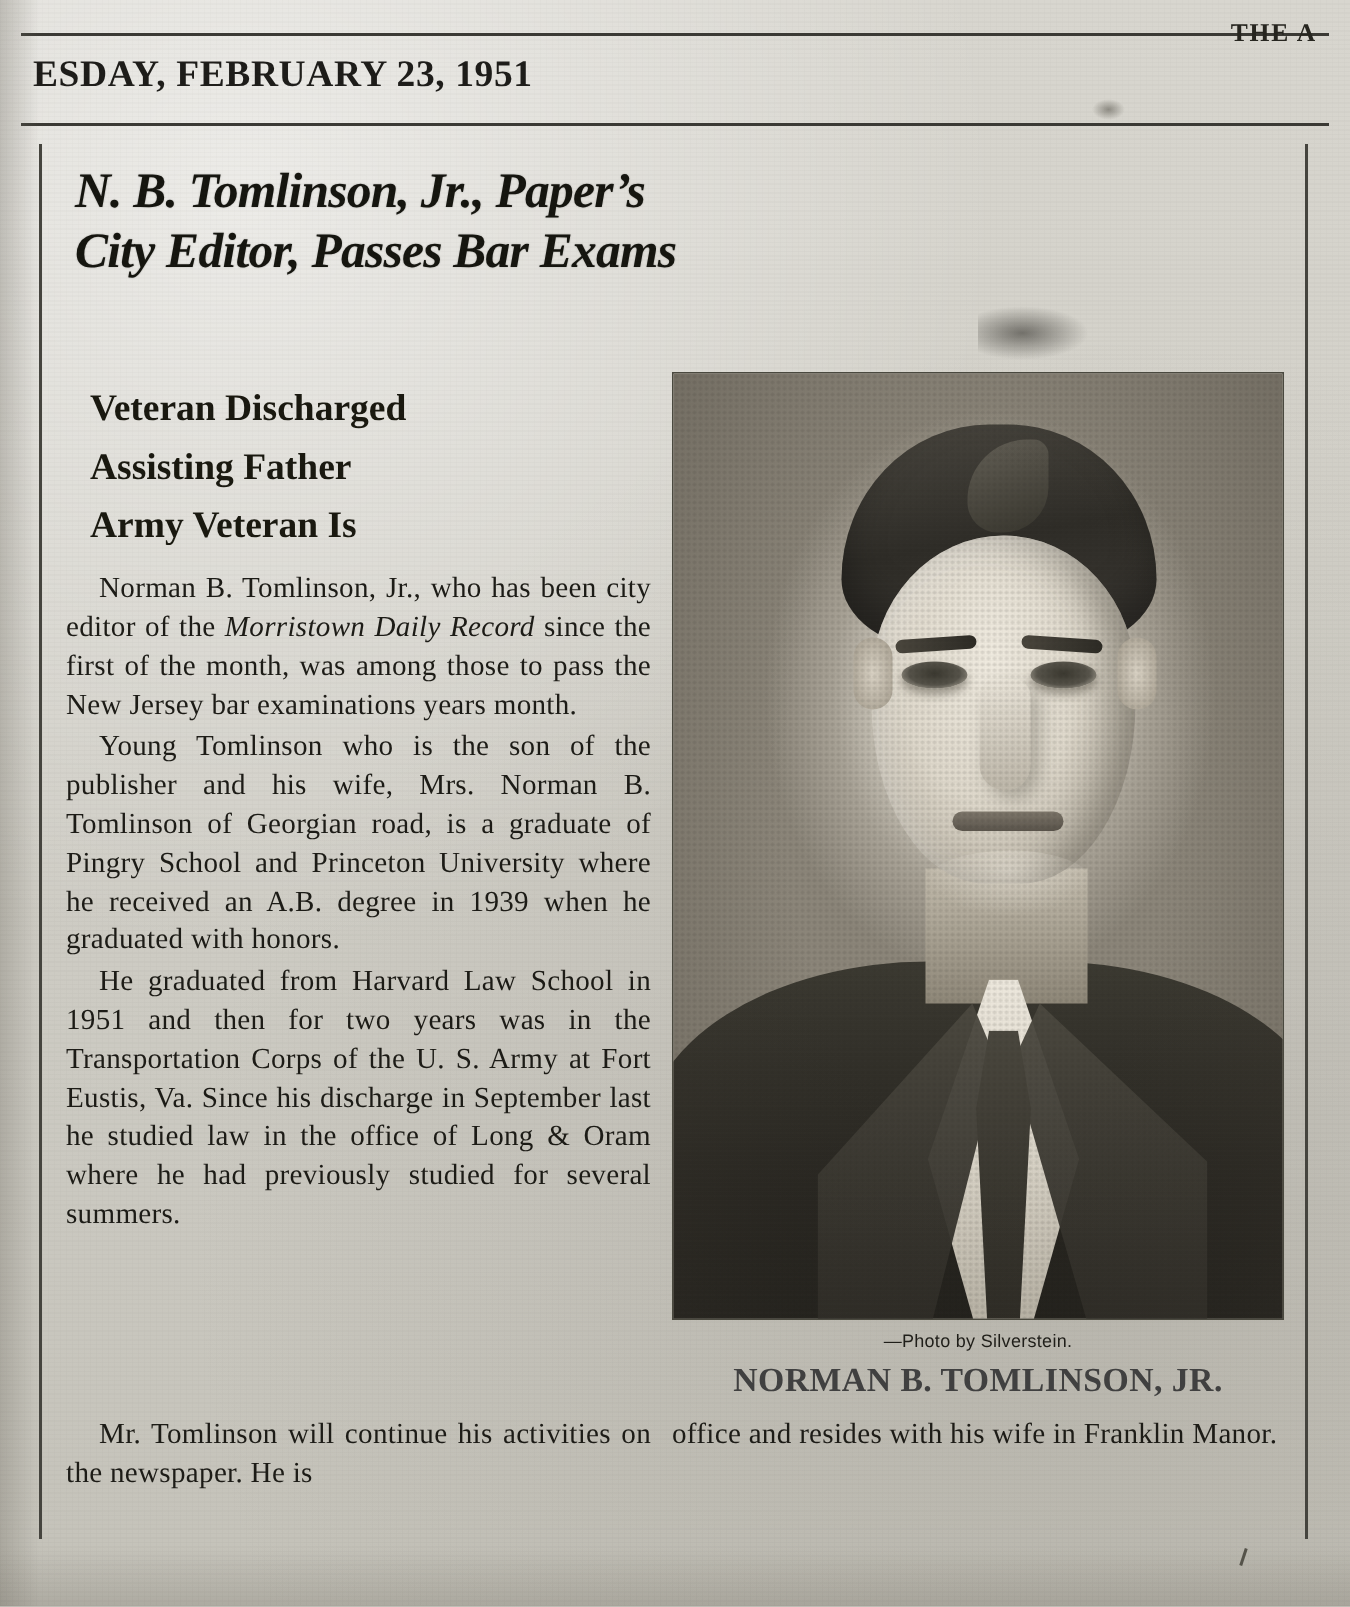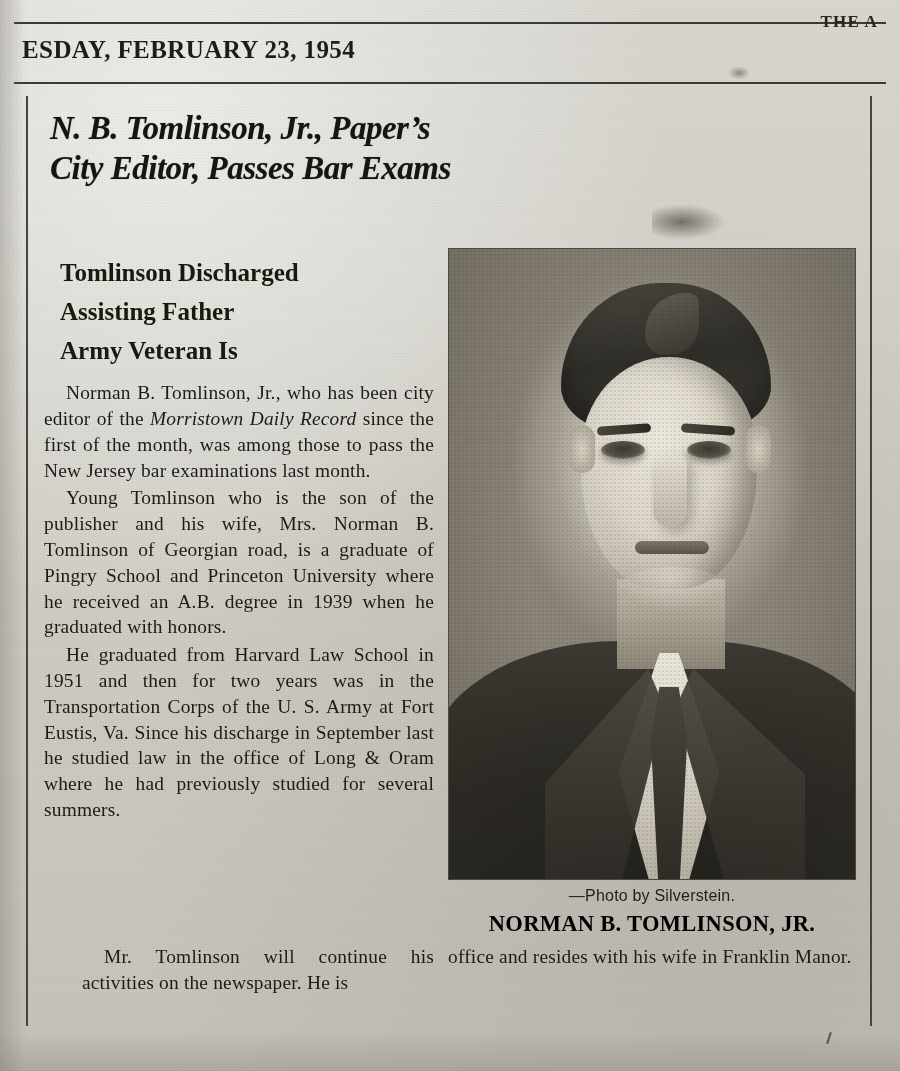--- a/index.html
+++ b/index.html
@@ -303,52 +303,52 @@
   .ph-halftone {
     position:absolute;
     left:0; top:0; right:0; bottom:0;
     opacity:.22;
     background-image: radial-gradient(rgba(40,38,32,.5) 1px, rgba(255,255,255,0) 1.4px);
     background-size: 4px 4px;
   }
 
   .photo-credit {
     font-family: "Liberation Sans", sans-serif;
-    font-size: 16px;
+    font-size: 12px;
     text-align: center;
     color: #1f1e19;
     margin-top: 7px;
     letter-spacing: .2px;
   }
   .photo-caption {
     font-family: "Liberation Serif", serif;
     font-weight: bold;
     font-size: 22.5px;
     text-align: center;
-    color: #000000;
+    color: #404040;
     margin-top: 6px;
     letter-spacing: .3px;
   }
 
   
   .bottom-span {
     position: absolute;
     left: 16px;
     top: 848px;
     width: 812px;
   }
   .bs-left {
     position:absolute;
     left: 0; top: 0; width: 390px;
   }
   .bs-right {
     position:absolute;
     left: 404px; top: 0; width: 408px;
   }
-  .bs-left .body-text p { text-indent: 22px; margin-left: 38px; }
+  .bs-left .body-text p { text-indent: 22px; }
   .bs-right .body-text p { text-indent: 0; }
 
   
   .edge-fade-left {
     position:absolute;
     left:0; top:0; bottom:0; width: 26px;
     background: linear-gradient(90deg, rgba(120,116,106,.35), rgba(120,116,106,0));
     pointer-events:none;
   }
   .edge-fade-bottom {
@@ -369,46 +369,46 @@
 </style>
 </head>
 <body>
 
 <div id="page">
   <div id="paper"></div>
 
   <div class="rule-top"></div>
 
   <div class="masthead">
-    <div class="masthead-date">ESDAY, FEBRUARY 23, 1954</div>
+    <div class="masthead-date">ESDAY, FEBRUARY 23, 1951</div>
     <div class="tick-2"></div>
   </div>
   <div class="masthead-right">THE  A</div>
 
   <div class="rule-under-masthead"></div>
 
   <div class="article">
 
     <div class="headline">
       <span class="l1">N. B. Tomlinson, Jr., Paper’s</span>
       <span class="l2">City Editor, Passes Bar Exams</span>
     </div>
     <div class="hl-smudge"></div>
 
     <div class="cols">
 
       <div class="col-left">
         <div class="subhead">
-          <span>Tomlinson Discharged</span>
+          <span>Veteran Discharged</span>
           <span>Assisting Father</span>
           <span>Army Veteran Is</span>
         </div>
 
         <div class="body-text">
-          <p><span>Norman B. Tomlinson, Jr., who has been city editor of the </span><i>Morristown Daily Record</i><span> since the first of the month, was among those to pass the New Jersey bar examinations last month.</span></p>
+          <p><span>Norman B. Tomlinson, Jr., who has been city editor of the </span><i>Morristown Daily Record</i><span> since the first of the month, was among those to pass the New Jersey bar examinations years month.</span></p>
           <p>Young Tomlinson who is the son of the publisher and his wife, Mrs. Norman B. Tomlinson of Georgian road, is a graduate of Pingry School and Princeton University where he received an A.B. degree in 1939 when he graduated with honors.</p>
           <p>He graduated from Harvard Law School in 1951 and then for two years was in the Transportation Corps of the U. S. Army at Fort Eustis, Va. Since his discharge in September last he studied law in the office of Long &amp; Oram where he had previously studied for several summers.</p>
         </div>
       </div>
 
       <div class="col-right">
         <div class="photo-wrap">
           <div class="photo">
             <div class="ph-suit"></div>
             <div class="ph-neck"></div>

